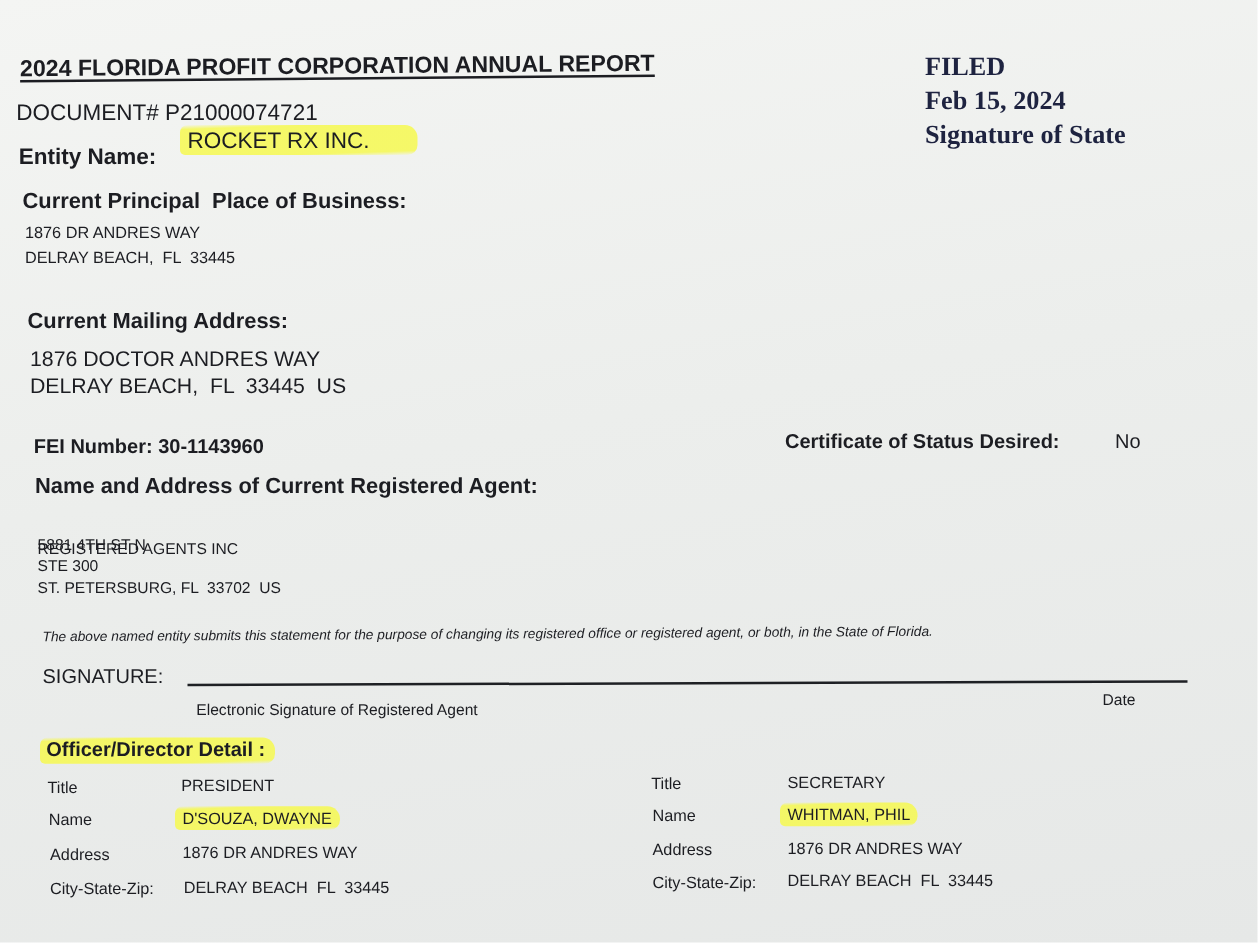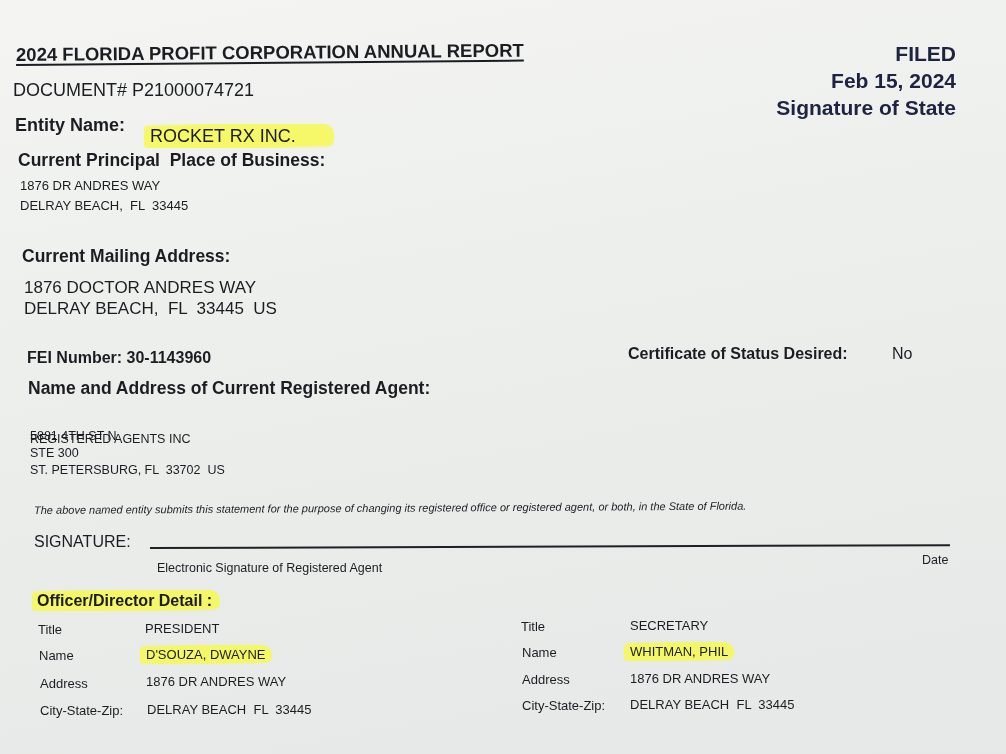--- a/index.html
+++ b/index.html
@@ -16,26 +16,27 @@
       border-radius: 6px 10px 8px 4px;
       padding: 2px 6px;
     }
     .title {
       left: 16px; top: 44px; font-size: 18.5px; font-weight: bold;
       text-decoration: underline; text-underline-offset: 3px; text-decoration-thickness: 1.5px;
       transform: rotate(-0.5deg); transform-origin: left;
     }
     .docnum { left: 13px; top: 80px; font-size: 18px; }
     .entity-label { left: 15px; top: 115px; font-size: 18px; font-weight: bold; }
-    .entity-value { left: 128px; top: 126px; font-size: 18px; padding-left: 16px; }
+    .entity-value { left: 128px; top: 102px; font-size: 18px; padding-left: 16px; }
 
     .filed {
-      left: 740px; top: 40px; width: 216px; text-align: right;
+      left: 740px; top: 40px; width: 216px; text-align: left;
       font-weight: bold; color: #1e2340; font-size: 21px; line-height: 27px;
       white-space: normal;
+      font-family: Liberation Serif, serif;
     }
 
     .ppb-label { left: 18px; top: 150px; font-size: 17.5px; font-weight: bold; }
     .ppb-line1 { left: 20px; top: 178px; font-size: 13px; }
     .ppb-line2 { left: 20px; top: 198px; font-size: 13px; }
 
     .mail-label { left: 22px; top: 246px; font-size: 17.5px; font-weight: bold; }
     .mail-line1 { left: 24px; top: 278px; font-size: 17px; }
     .mail-line2 { left: 24px; top: 299px; font-size: 17px; }
 
@@ -46,21 +47,21 @@
     .ra-label { left: 28px; top: 378px; font-size: 17.5px; font-weight: bold; }
     .ra-line { font-size: 12.5px; left: 30px; }
 
     .statement { left: 34px; top: 504px; font-size: 11px; font-style: italic; transform: rotate(-0.35deg); transform-origin: left; }
     .sig-label { left: 34px; top: 533px; font-size: 16px; }
     .sig-line {
       left: 150px; top: 547px; width: 800px; height: 2px; background: #1e2024;
       transform: rotate(-0.2deg); transform-origin: left;
     }
     .sig-sub { left: 157px; top: 561px; font-size: 12.5px; }
-    .date-label { left: 922px; top: 553px; font-size: 12.5px; }
+    .date-label { left: 882px; top: 553px; font-size: 12.5px; }
 
     .off-label { left: 32px; top: 592px; font-size: 16px; font-weight: bold; }
     .of-key { font-size: 13px; }
     .of-val { font-size: 13px; }
   </style>
 </head>
 <body>
 
 <div>
 

